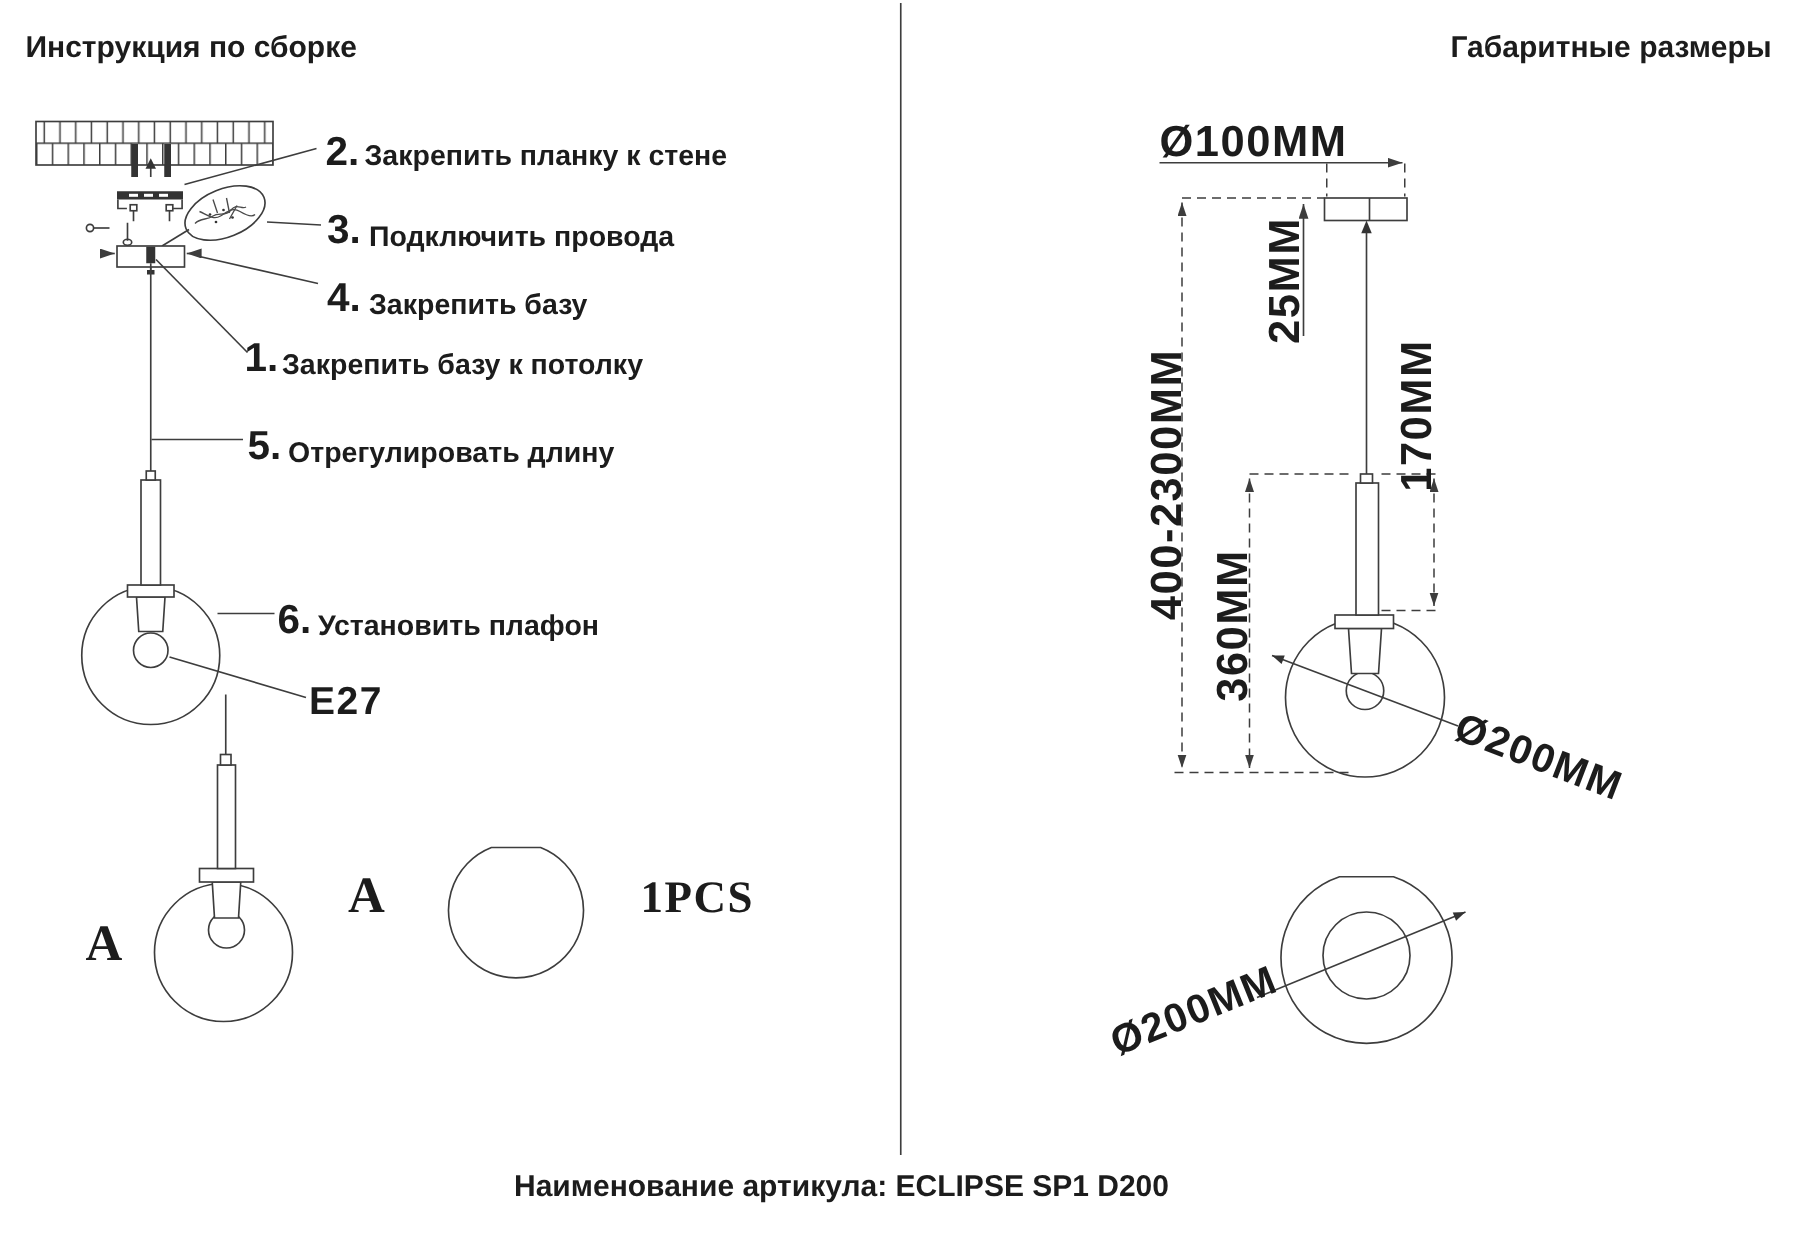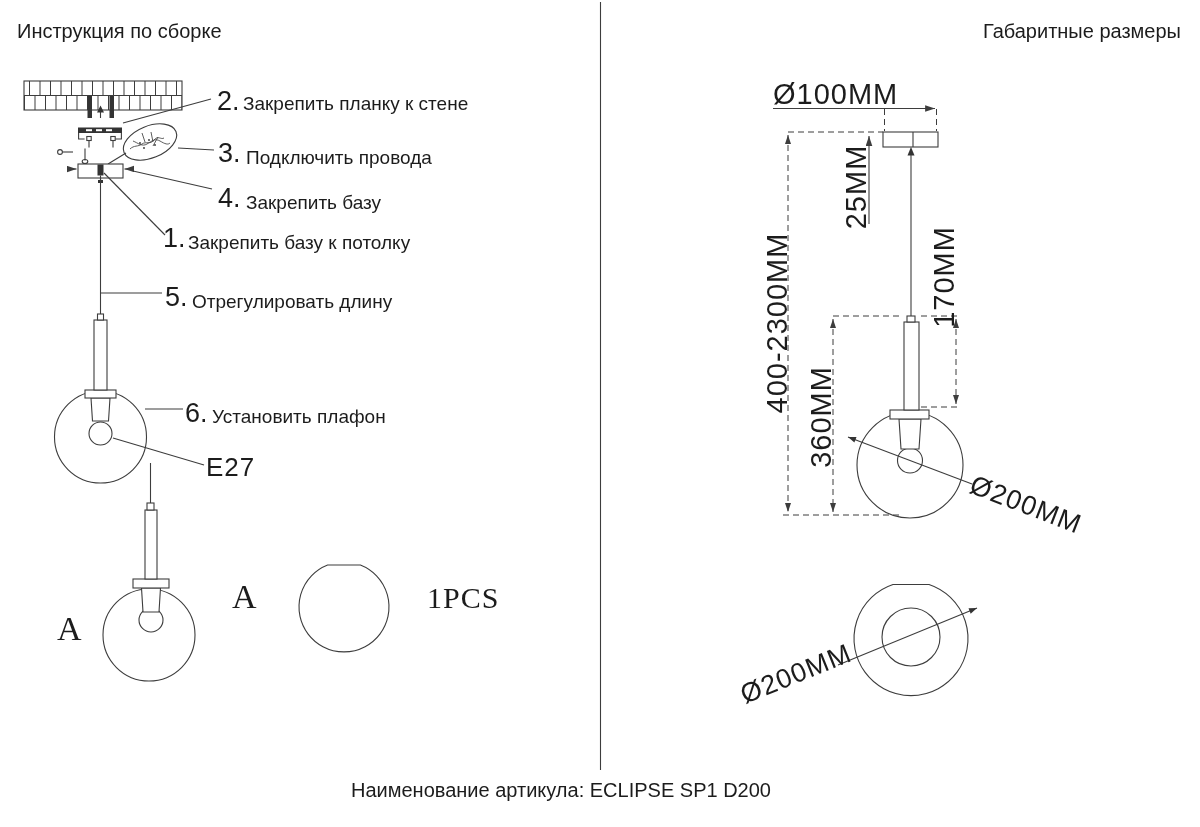--- a/index.html
+++ b/index.html
@@ -1,17 +1,17 @@
 <!DOCTYPE html>
 <html><head>
 <meta charset="utf-8">
 <style>
   html,body{margin:0;padding:0;background:#fff;}
   #page{position:relative;width:1200px;height:827px;background:#ffffff;overflow:hidden;
-        font-family:"Liberation Sans",sans-serif;}
+        font-family:"Liberation Sans",sans-serif;font-weight:bold;}
   svg{position:absolute;left:0;top:0;}
   svg text{fill:#1c1c1c;}
   .title{font-size:20px;}
   .num{font-size:27px;}
   .lbl{font-size:19px;}
   .dim{font-size:29px;letter-spacing:1px;}
   .dimd{font-size:27px;letter-spacing:1px;}
   .e27{font-size:26px;letter-spacing:1px;}
   .mark{font-family:"Liberation Serif",serif;font-size:34px;}
   .pcs{font-family:"Liberation Serif",serif;font-size:30px;letter-spacing:1px;}

